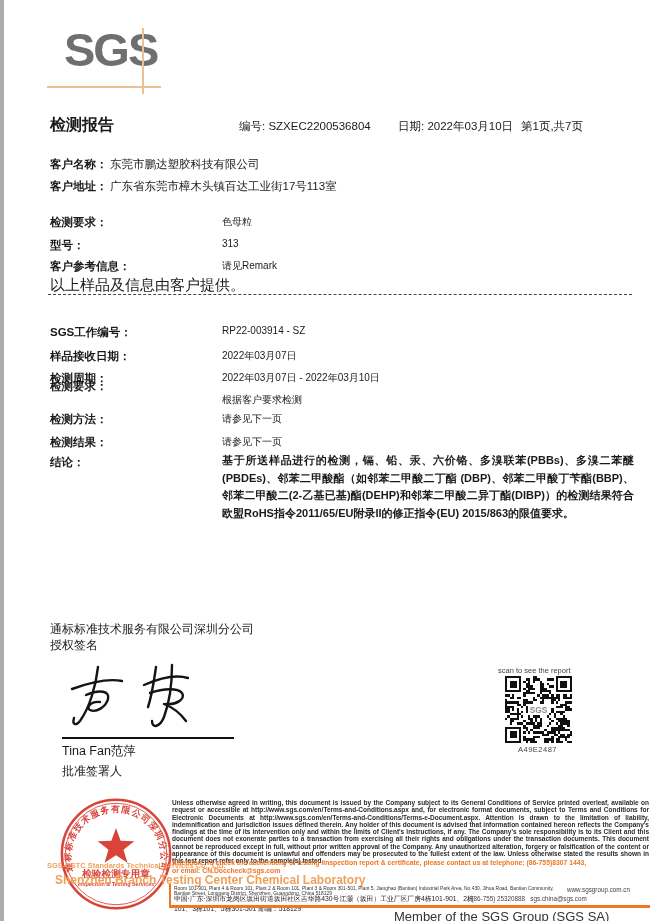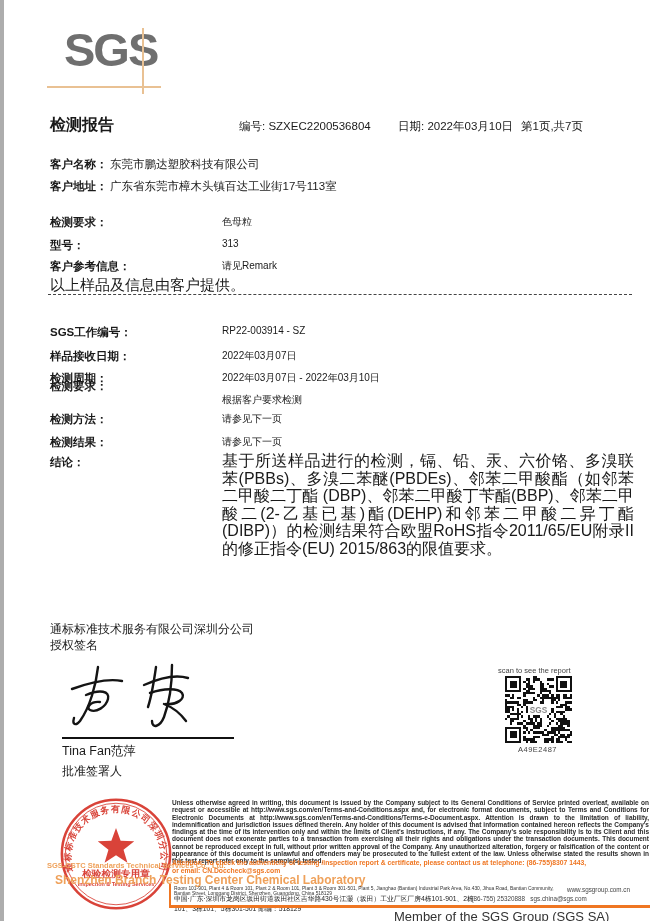--- a/index.html
+++ b/index.html
@@ -18,21 +18,21 @@
   
   .report-title{left:50px;top:115px;font-size:16px;font-weight:700;}
   .hdr{font-size:11.5px;top:119px;}
   
   .lbl{left:50px;font-size:11.5px;font-weight:700;}
   .lbl2{left:50px;font-size:11.5px;font-weight:700;}
   .val-a{left:110px;font-size:11.5px;}
   .val-b{left:222px;font-size:10px;}
   .note{left:50px;font-size:15px;}
   .dashes{left:48px;top:294px;width:584px;border-top:1.5px dashed #444;}
-  .conclusion{left:222px;top:452px;width:412px;font-size:16px;line-height:17.5px;text-align:justify;}
+  .conclusion{left:222px;top:452px;width:412px;font-size:11px;line-height:17.5px;text-align:justify;font-weight:bold;}
   
   .company-line{left:50px;top:621px;font-size:12px;}
   .auth-line{left:50px;top:637px;font-size:12px;}
   .sig-underline{left:62px;top:737px;width:172px;height:2px;background:#111;}
   .signer{left:62px;top:743px;font-size:12.5px;}
   .approver{left:62px;top:763px;font-size:12px;}
   
   .qr-top{left:498px;top:666px;font-size:7.5px;color:#444;}
   .qr-caption{left:518px;top:745px;font-size:7.5px;color:#444;letter-spacing:.5px;}
   

